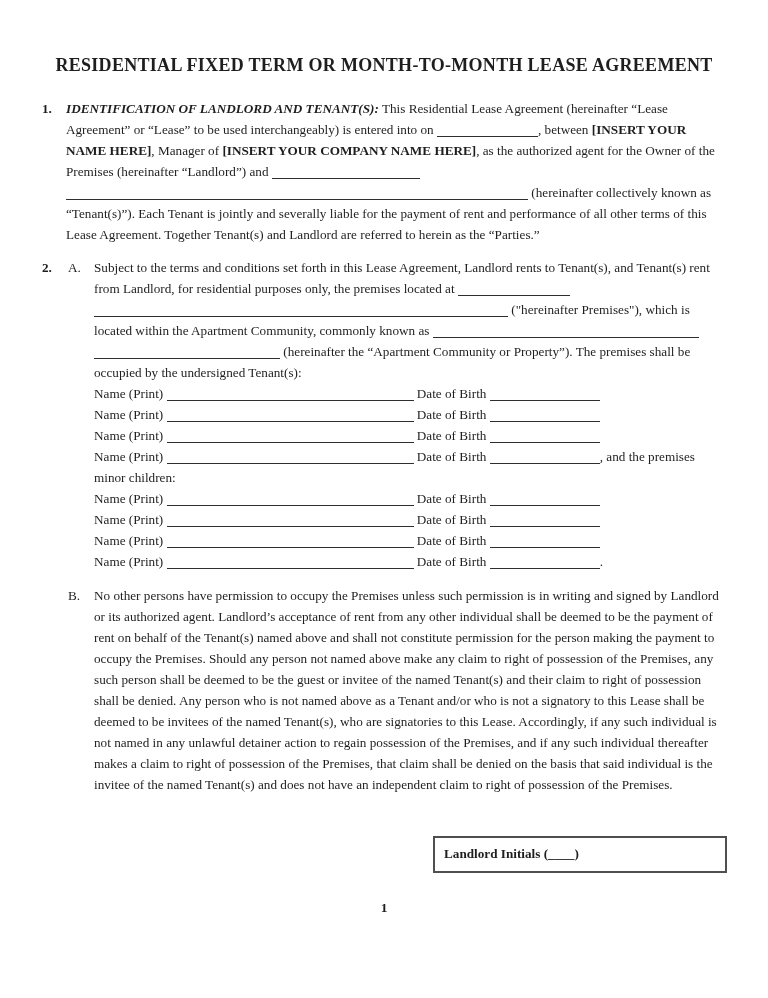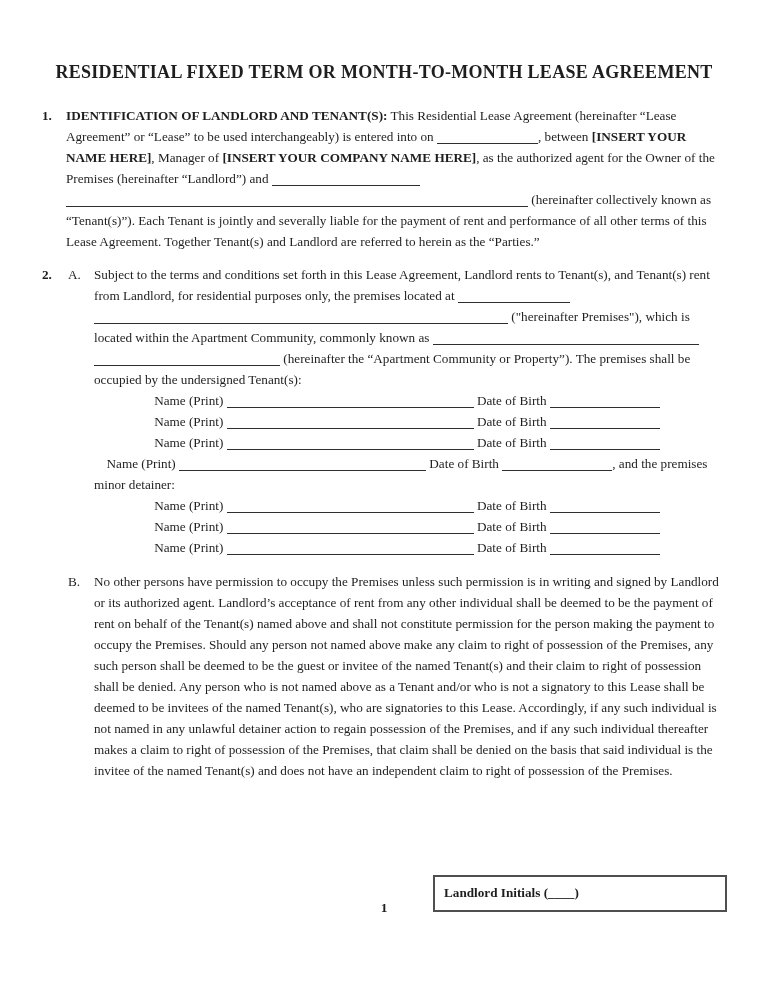--- a/index.html
+++ b/index.html
@@ -8,66 +8,66 @@
     width:768px;height:998px;
     margin:0 auto;
     background:#ffffff;
     color:#1e1e1e;
     font-family:"Liberation Serif","DejaVu Serif",serif;
     font-size:13.2px;
     line-height:21px;
     overflow:hidden;
   }
   .title{
-    margin:15px;
+    margin:8px;
     padding:46px 30px 0 30px;
     text-align:center;
     font-size:18px;
     line-height:22px;
     font-weight:bold;
     letter-spacing:0.3px;
   }
   .sect{position:relative;margin:22px 48px 0 66px;}
   .sect-num{
     position:absolute;left:-24px;top:0;
     font-weight:bold;
   }
-  .sect-heading{font-weight:bold;}
+  .sect-heading{font-weight:bold;font-style:italic;}
   .para{margin:0;}
   .sub{position:relative;margin:0 0 0 28px;}
   .sub-label{position:absolute;left:-26px;top:0;}
   .sub + .sub{margin-top:13px;}
   .blank{
     display:inline-block;
     border-bottom:1px solid #2e2e2e;
     height:14px;
     vertical-align:-3px;
   }
   .b-date{width:101px;}
   .b-landlord{width:148px;}
   .b-tenants{width:462px;}
   .b-prem1{width:112px;}
   .b-prem2{width:414px;}
   .b-comm1{width:266px;}
   .b-comm2{width:186px;}
   .b-name{width:247px;}
   .b-dob{width:110px;}
-  .form-row{white-space:nowrap;text-align:center;}
+  .form-row{white-space:nowrap;}
   .bold{font-weight:bold;}
   .footer-pagenum{
     position:absolute;
     left:0;right:0;
     top:897px;
     text-align:center;
     font-weight:bold;
     font-size:13.5px;
   }
   .initials-box{
     position:absolute;
-    left:433px;top:875px;
+    left:433px;top:836px;
     width:272px;
     border:2px solid #4f4f4f;
     padding:5px 9px 6px 9px;
     font-weight:bold;
     line-height:22px;
     background:#fff;
   }
 </style>
 </head>
 <body>
@@ -109,40 +109,46 @@
         <span>Date of Birth</span>
         <span class="blank b-dob"></span><span></span>
       </div>
       <div class="form-row">
         <span>Name (Print)</span>
         <span class="blank b-name"></span>
         <span>Date of Birth</span>
         <span class="blank b-dob"></span><span>, and the premises</span>
       </div>
 
-      <div>minor detainer:</div>
+      <div>minor children:</div>
 
       <div class="form-row">
         <span>Name (Print)</span>
         <span class="blank b-name"></span>
         <span>Date of Birth</span>
         <span class="blank b-dob"></span><span></span>
       </div>
       <div class="form-row">
         <span>Name (Print)</span>
         <span class="blank b-name"></span>
         <span>Date of Birth</span>
         <span class="blank b-dob"></span><span></span>
       </div>
       <div class="form-row">
         <span>Name (Print)</span>
         <span class="blank b-name"></span>
         <span>Date of Birth</span>
         <span class="blank b-dob"></span><span></span>
       </div>
+      <div class="form-row">
+        <span>Name (Print)</span>
+        <span class="blank b-name"></span>
+        <span>Date of Birth</span>
+        <span class="blank b-dob"></span><span>.</span>
+      </div>
     </div>
 
     <div class="sub">
       <span class="sub-label">B.</span>
       <p class="para">No other persons have permission to occupy the Premises unless such permission is in writing and signed by Landlord or its authorized agent. Landlord’s acceptance of rent from any other individual shall be deemed to be the payment of rent on behalf of the Tenant(s) named above and shall not constitute permission for the person making the payment to occupy the Premises. Should any person not named above make any claim to right of possession of the Premises, any such person shall be deemed to be the guest or invitee of the named Tenant(s) and their claim to right of possession shall be denied. Any person who is not named above as a Tenant and/or who is not a signatory to this Lease shall be deemed to be invitees of the named Tenant(s), who are signatories to this Lease. Accordingly, if any such individual is not named in any unlawful detainer action to regain possession of the Premises, and if any such individual thereafter makes a claim to right of possession of the Premises, that claim shall be denied on the basis that said individual is the invitee of the named Tenant(s) and does not have an independent claim to right of possession of the Premises.</p>
     </div>
   </section>
 
   <div class="footer-pagenum">1</div>
   <div class="initials-box">

